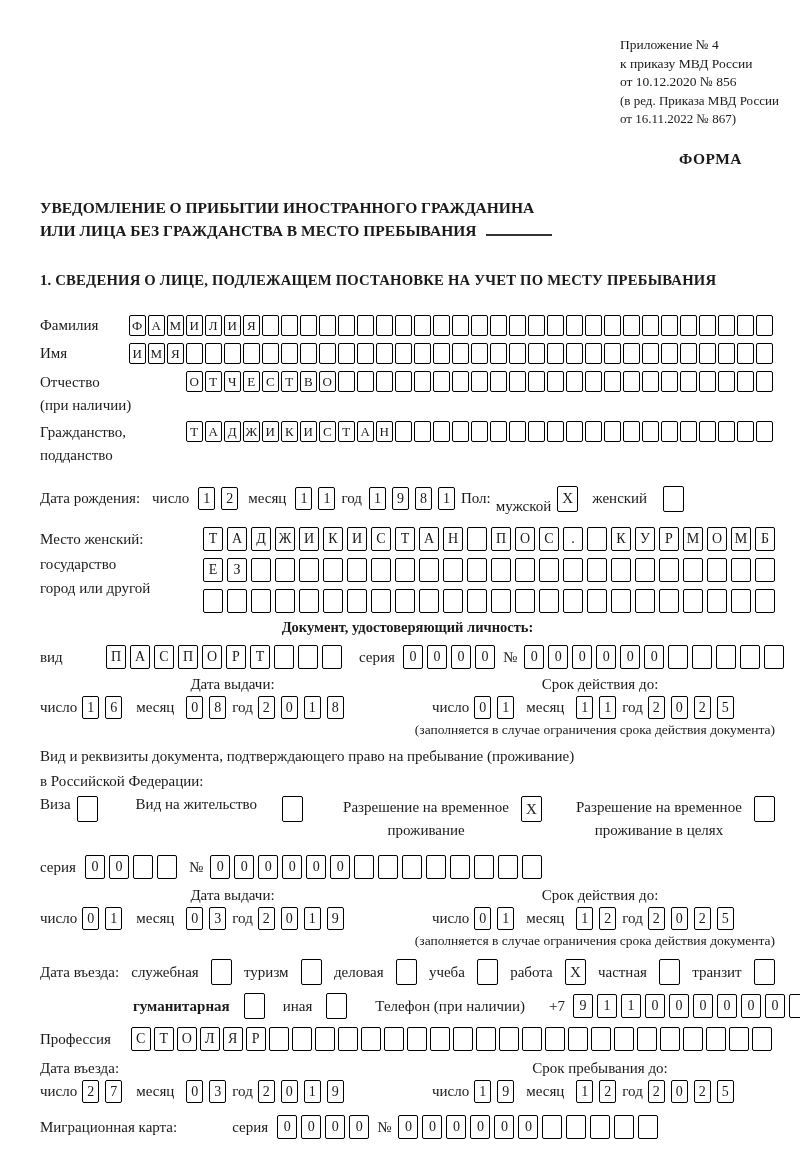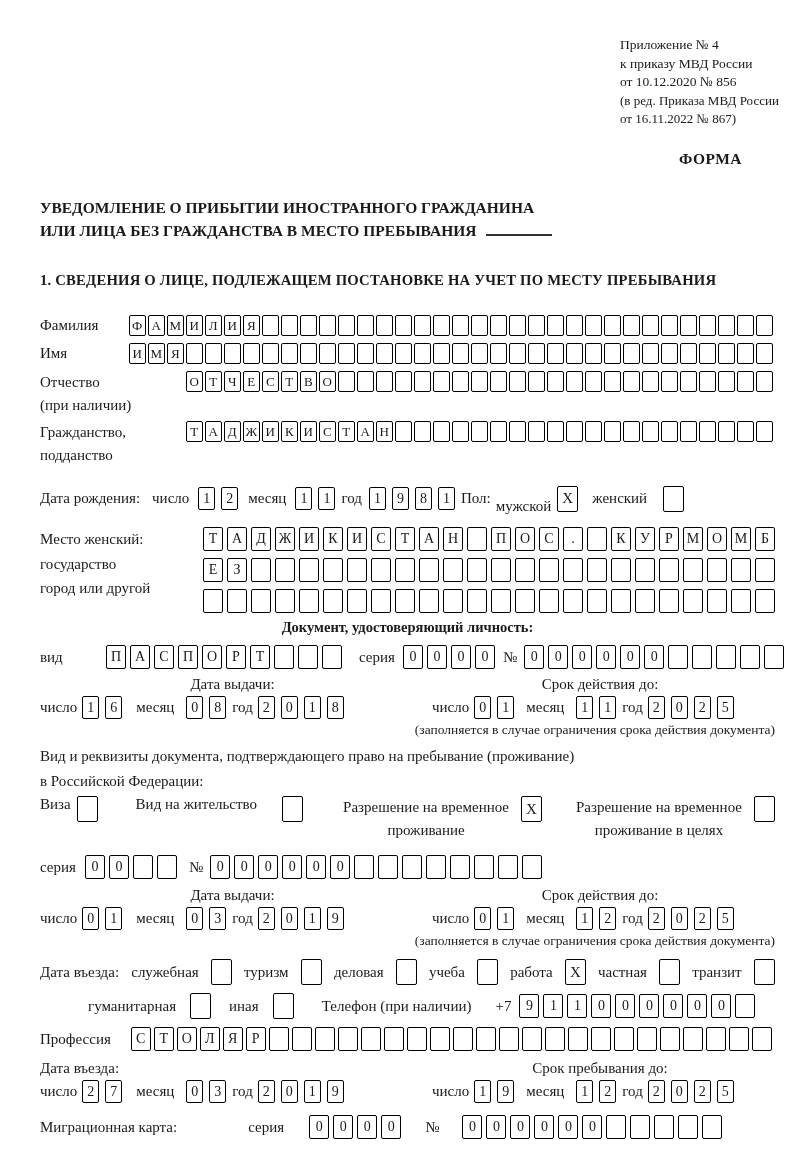--- a/index.html
+++ b/index.html
@@ -551,21 +551,21 @@
     <span class="checkbox"></span>
     <span class="lbl">работа</span>
     <span class="checkbox">X</span>
     <span class="lbl">частная</span>
     <span class="checkbox"></span>
     <span class="lbl">транзит</span>
     <span class="checkbox"></span>
   </div>
 
   <div class="row" style="margin-top:8px;">
-    <span class="lbl" style="margin-left:48px;">гуманитарная</span>
+    <span class="lbl" style="margin-left:93px;font-weight:bold;">гуманитарная</span>
     <span class="checkbox" style="margin-left:14px;"></span>
     <span class="lbl" style="margin-left:18px;">иная</span>
     <span class="checkbox" style="margin-left:14px;"></span>
     <span class="lbl" style="margin-left:28px;">Телефон (при наличии)</span>
     <span class="lbl" style="margin-left:24px;">+7</span>
     <span class="strip s24" style="margin-left:8px;">
         <span class="cell">9</span>
         <span class="cell">1</span>
         <span class="cell">1</span>
         <span class="cell">0</span>
@@ -651,21 +651,21 @@
       <span class="lbl">год</span>
       <span class="strip dstrip" style="margin-left:5px;">
           <span class="cell">2</span>
           <span class="cell">0</span>
           <span class="cell">2</span>
           <span class="cell">5</span>
         </span>
     </span>
   </div>
 
-  <div class="row" style="margin-top:12px;gap:16px;">
+  <div class="row" style="margin-top:12px;">
     <span class="lbl">Миграционная карта:</span>
     <span class="lbl" style="margin-left:55px;">серия</span>
     <span class="strip s24" style="margin-left:9px;">
         <span class="cell">0</span>
         <span class="cell">0</span>
         <span class="cell">0</span>
         <span class="cell">0</span>
       </span>
     <span class="lbl" style="margin-left:4px;">№</span>
     <span class="strip s24" style="margin-left:7px;">

